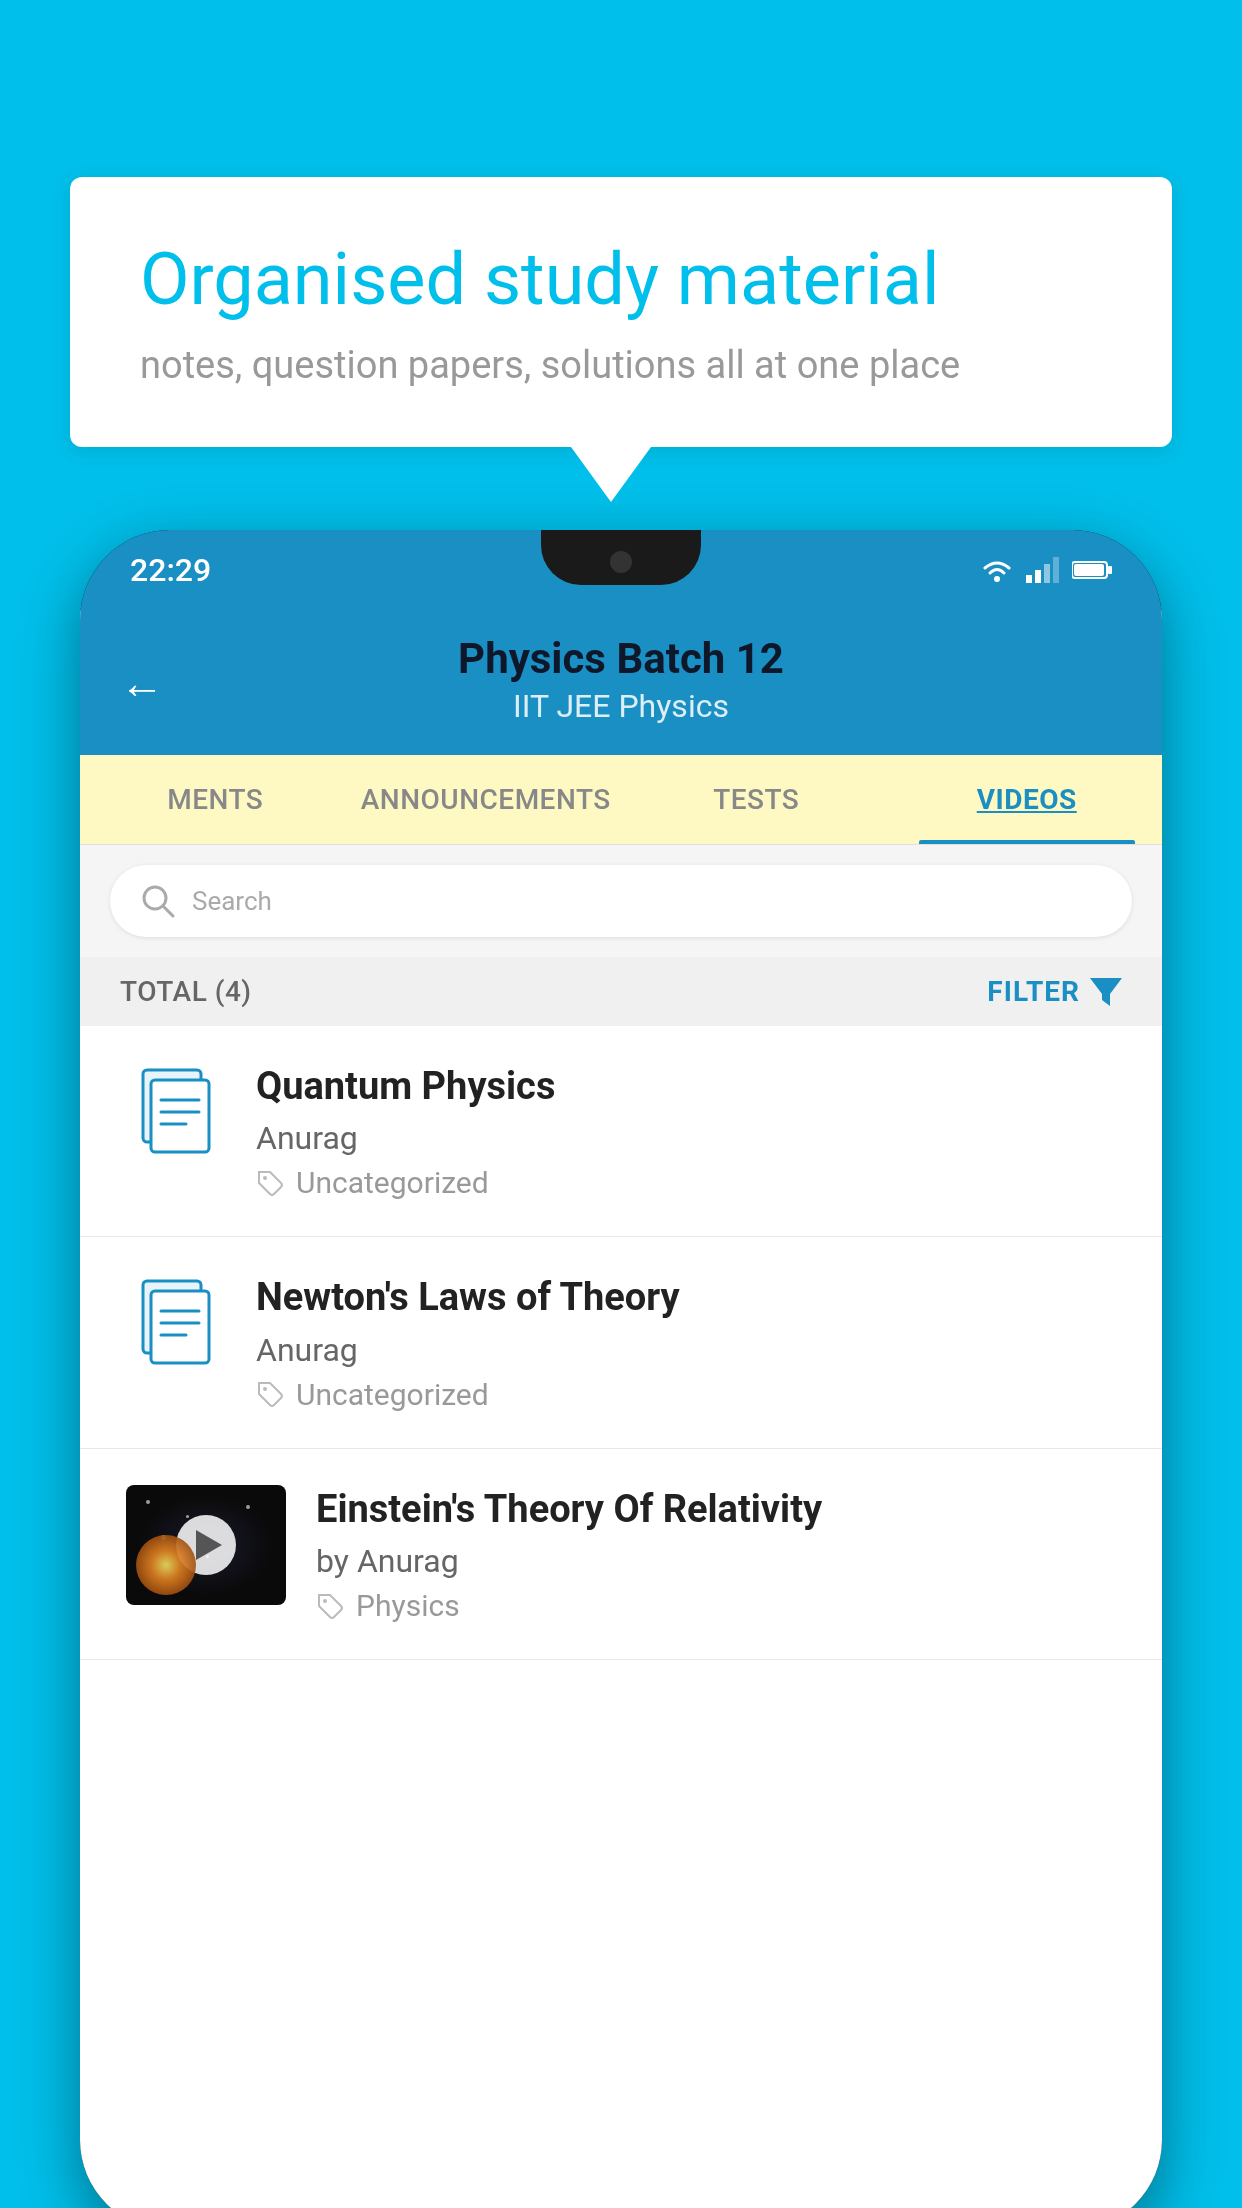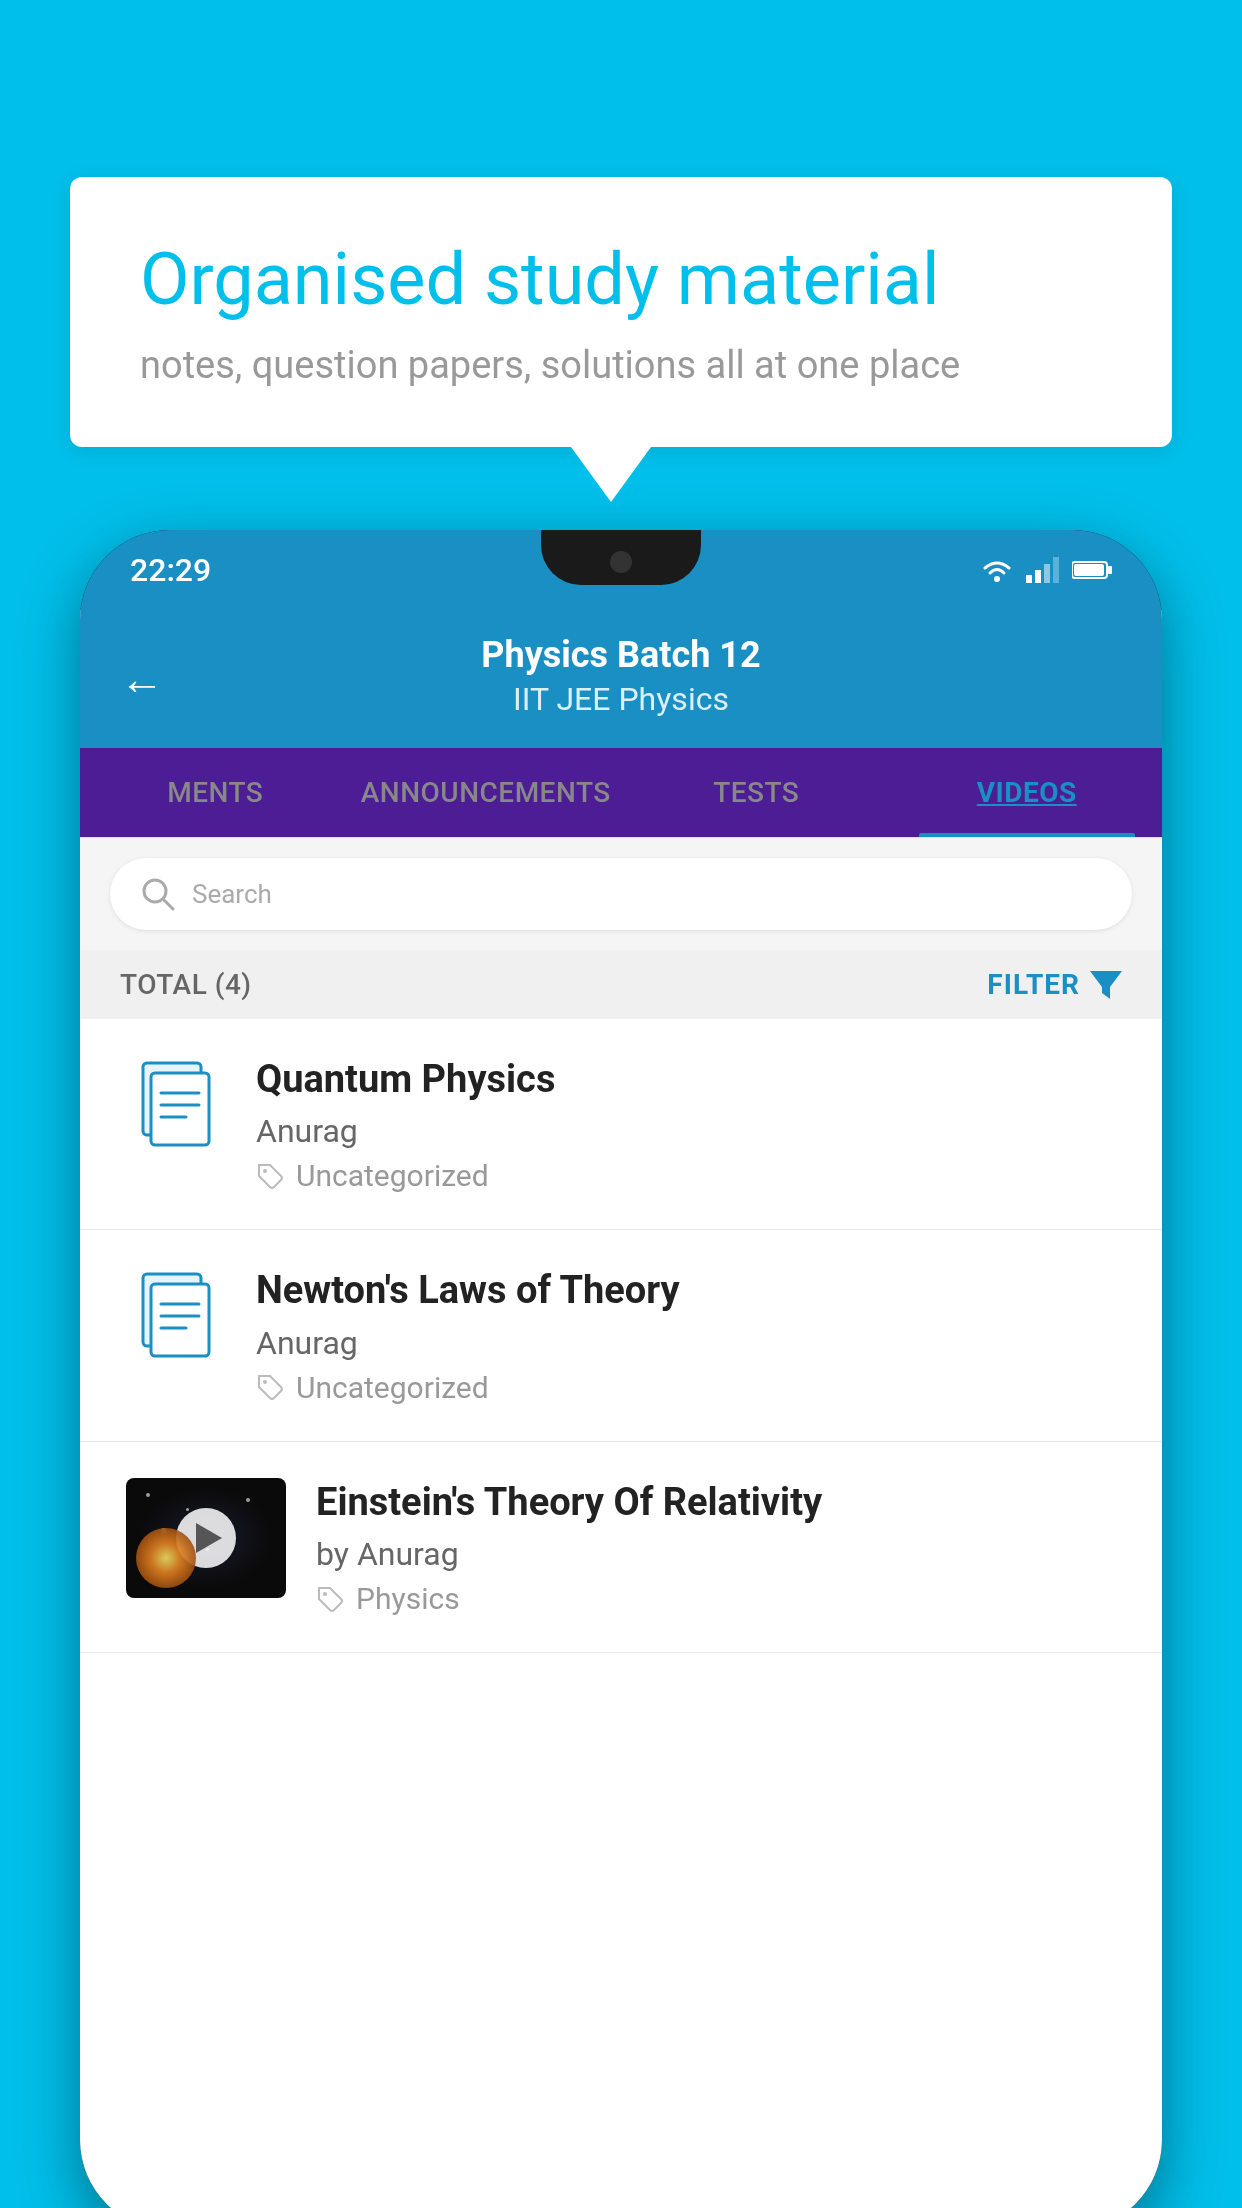--- a/index.html
+++ b/index.html
@@ -131,34 +131,34 @@
     .back-arrow {
       position: absolute;
       left: 40px;
       top: 50%;
       transform: translateY(-50%);
       color: white;
       font-size: 44px;
     }
 
     .header-title {
-      color: #ffffff;
-      font-size: 36px;
+      color: #0f172a;
+      font-size: 42px;
       font-weight: 700;
     }
 
     .header-subtitle {
       color: rgba(255,255,255,0.85);
       font-size: 32px;
       margin-top: 4px;
     }
 
     
     .tabs-container {
-      background: #4c1d95;
+      background: #fef9c3;
       display: flex;
       border-bottom: 1px solid #e0e0e0;
       overflow: hidden;
     }
 
     .tab {
       flex: 1;
       text-align: center;
       padding: 28px 10px;
       font-size: 28px;

